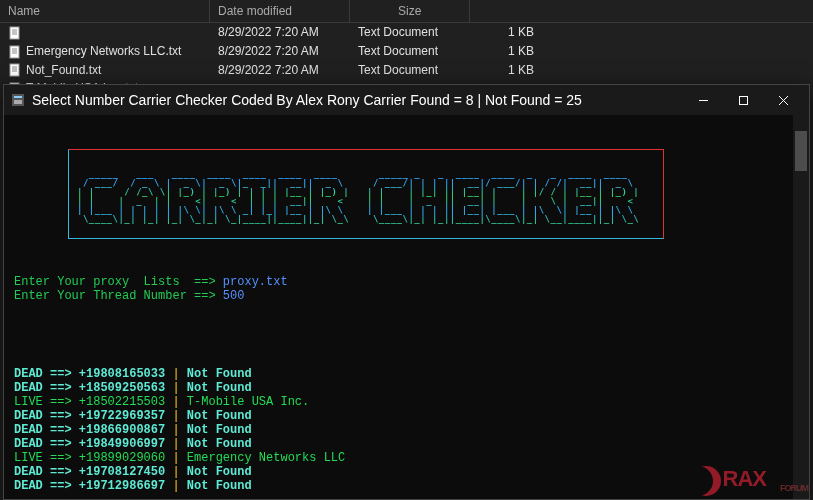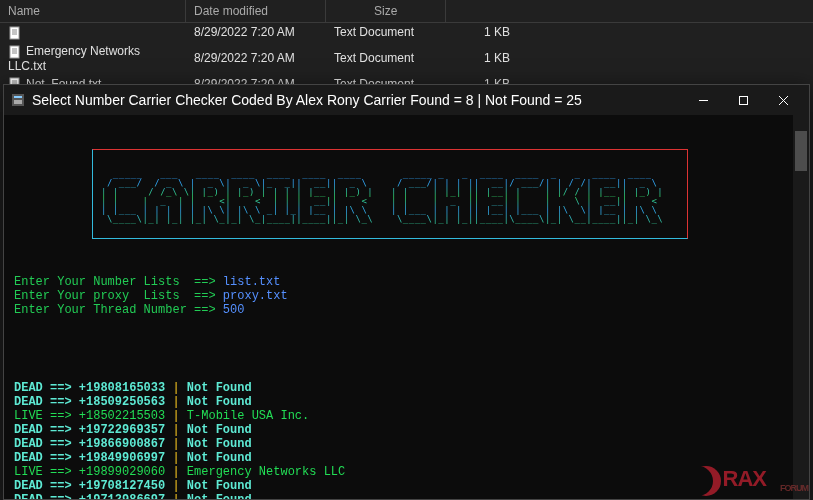--- a/index.html
+++ b/index.html
@@ -20,21 +20,21 @@
   .file-header {
     display: flex;
     border-bottom: 1px solid #3a3a3a;
     color: #aaa;
     font-size: 12px;
   }
   .file-header > div {
     padding: 4px 8px;
     border-right: 1px solid #3a3a3a;
   }
-  .col-name { width: 186px; }
+  .col-name { width: 210px; }
   .col-date { width: 140px; }
   .col-type { width: 110px; }
   .col-size { width: 80px; margin-left: 40px; }
   .file-row {
     display: flex;
     align-items: center;
     font-size: 12px;
     color: #e0e0e0;
     padding: 1px 0;
   }
@@ -102,30 +102,31 @@
   }
   .scroll-thumb {
     position: absolute;
     top: 16px;
     left: 2px;
     width: 12px;
     height: 40px;
     background: #4d4d4d;
   }
   .ascii-banner {
-    margin: 2px 0 8px 78px;
+    margin: 2px 0 8px 54px;
     border: 1px solid;
     border-top-color: #d33;
     border-right-color: #d33;
     border-bottom-color: #3bd;
     border-left-color: #3bd;
     width: 596px;
     height: 90px;
     position: relative;
     overflow: hidden;
+    font-weight: bold;
   }
   .ascii-text {
     font-family: Consolas, monospace;
     font-size: 9px;
     line-height: 9px;
     letter-spacing: 0.5px;
     white-space: pre;
     background: linear-gradient(180deg, #33aaff 0%, #33aaff 30%, #33dd66 50%, #33aaff 70%, #33dd66 100%);
     -webkit-background-clip: text;
     background-clip: text;
@@ -248,21 +249,21 @@
   </div>
   <div class="console-body">
     <div class="ascii-banner">
 <div class="ascii-text">  _____   ___   ____  ____  ____  ____  ____       _____ _   _  ____  ____  _   _  ____  ____  
  / ___/  / _ \ |  _ \|  _ \|_  _||  __||  _ \     / ___/| | | ||  __|/ ___/| | / /|  __||  _ \ 
 | |     / /_\ \| |_) | |_) | | | | |__ | |_) |   | |    | |_| || |__| |    | |/ / | |__ | |_) |
 | |    |  _  | |    &lt;|    &lt;  | | |  __||    &lt;    | |    |  _  ||  __| |    |    \ |  __||    &lt; 
 | |___ | | | | | |\ \| |\ \ _| |_| |__ | |\ \    | |___ | | | || |__| |___ | |\  \| |__ | |\ \ 
  \____\|_| |_| |_| \_|_| \_|____||____||_| \_\    \____\|_| |_||____|\____\|_| \__|____||_| \_\</div>
     </div>
-    <div id="prompts"><div><span class="prompt-line">Enter Your Number Lists  ==&gt; </span><span class="prompt-val">list.txt</span></div><div><span class="prompt-line">Enter Your proxy  Lists  ==&gt; </span><span class="prompt-val">proxy.txt</span></div><div><span class="prompt-line">Enter Your Thread Number ==&gt; </span><span class="prompt-val">500</span></div></div>
+    <div id="prompts"><div><span class="prompt-line">Enter Your proxy  Lists  ==&gt; </span><span class="prompt-val">proxy.txt</span></div><div><span class="prompt-line">Enter Your Thread Number ==&gt; </span><span class="prompt-val">500</span></div></div>
     <div style="height:8px"></div>
     <div id="results"><div class="result-line"><span class="dead">DEAD ==&gt; +19808165033</span> <span class="sep">|</span> <span class="dead">Not Found</span></div><div class="result-line"><span class="dead">DEAD ==&gt; +18509250563</span> <span class="sep">|</span> <span class="dead">Not Found</span></div><div class="result-line"><span class="live">LIVE ==&gt; +18502215503</span> <span class="sep">|</span> <span class="live">T-Mobile USA Inc.</span></div><div class="result-line"><span class="dead">DEAD ==&gt; +19722969357</span> <span class="sep">|</span> <span class="dead">Not Found</span></div><div class="result-line"><span class="dead">DEAD ==&gt; +19866900867</span> <span class="sep">|</span> <span class="dead">Not Found</span></div><div class="result-line"><span class="dead">DEAD ==&gt; +19849906997</span> <span class="sep">|</span> <span class="dead">Not Found</span></div><div class="result-line"><span class="live">LIVE ==&gt; +19899029060</span> <span class="sep">|</span> <span class="live">Emergency Networks LLC</span></div><div class="result-line"><span class="dead">DEAD ==&gt; +19708127450</span> <span class="sep">|</span> <span class="dead">Not Found</span></div><div class="result-line"><span class="dead">DEAD ==&gt; +19712986697</span> <span class="sep">|</span> <span class="dead">Not Found</span></div></div>
     <div class="scrollbar">
       <div class="scroll-thumb"></div>
     </div>
   </div>
 </div>
 
 <div class="watermark">
   <span class="moon"></span>

